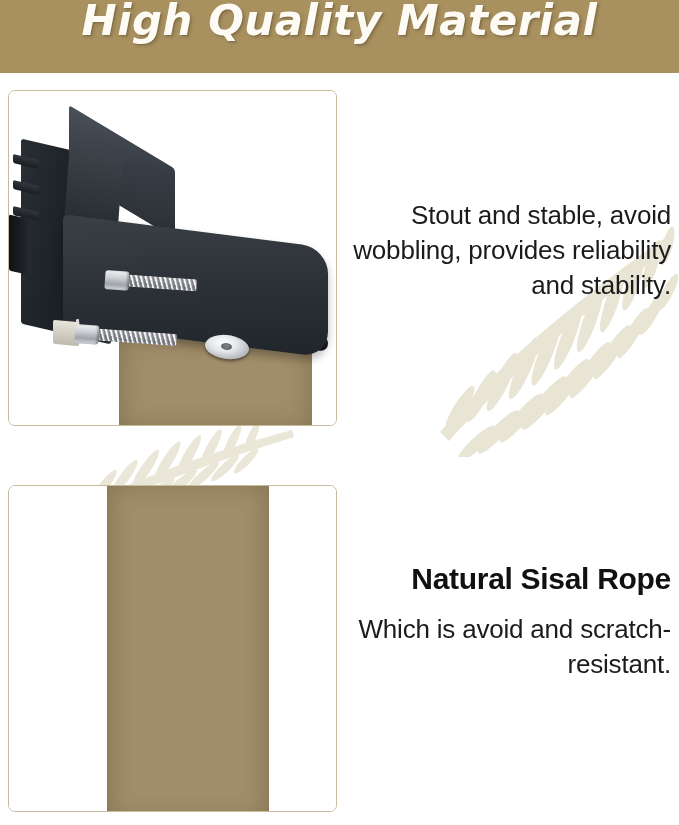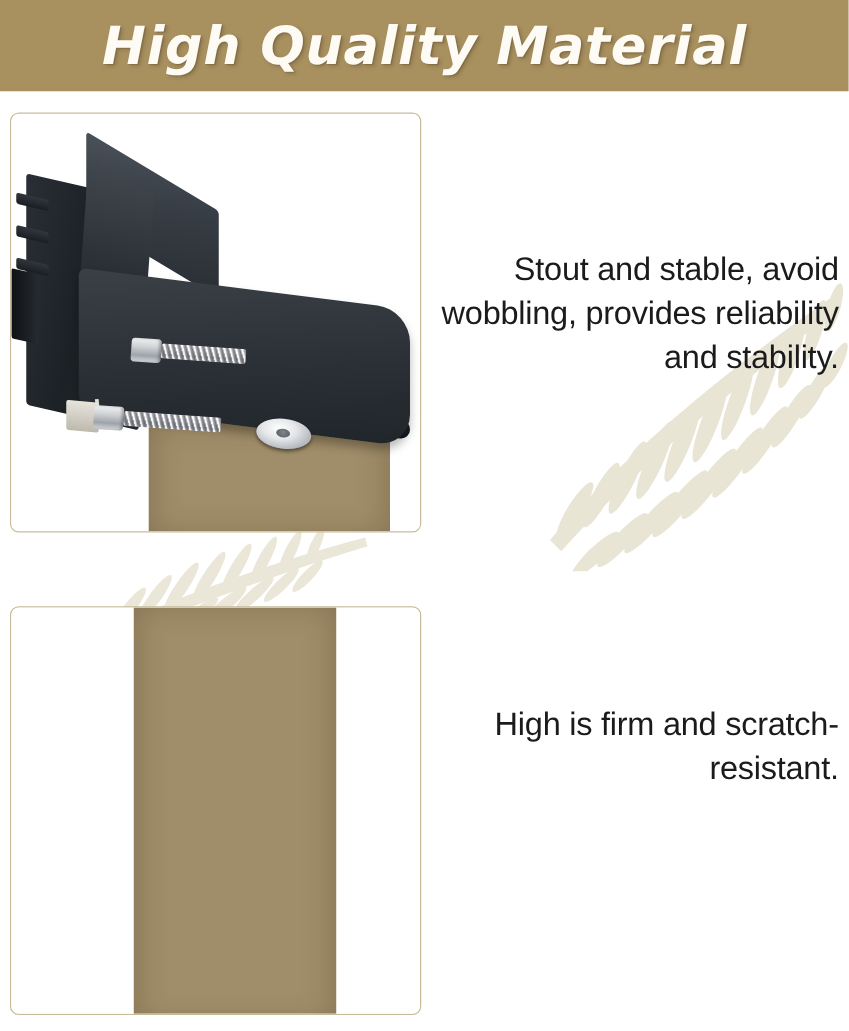--- a/index.html
+++ b/index.html
@@ -7,21 +7,21 @@
     width:679px;height:825px;position:relative;overflow:hidden;
     background:#ffffff;
     font-family:"Liberation Sans", sans-serif;
     -webkit-font-smoothing:antialiased;
   }
 
   
   .banner{
     position:absolute;left:0;top:0;width:679px;height:73px;
     background:#a8905f;
-    display:flex;align-items:center;justify-content:center;
+    display:flex;justify-content:center;
   }
   .banner-title{
     color:#fdfbf4;
     font-family:"DejaVu Sans", sans-serif;
     font-size:42px;
     font-weight:bold;
     font-style:italic;
     letter-spacing:0.5px;
     line-height:1;
     text-shadow:1px 1px 0 rgba(120,98,60,.45), 2px 2px 3px rgba(90,72,42,.35);
@@ -301,15 +301,16 @@
 
 <div class="panel" id="panel2">
 
   <div class="photo-frame">
     <div class="photo-stage">
       <div class="rope" id="post2"></div>
     </div>
   </div>
 
   <div class="text-col" id="text2">
-    <div class="body-text">High is firm and scratch-resistant.</div>
+    <div class="heading-text">Natural Sisal Rope</div>
+    <div class="body-text">Which is avoid and scratch-resistant.</div>
   </div>
 </div>
 
 </body></html>

